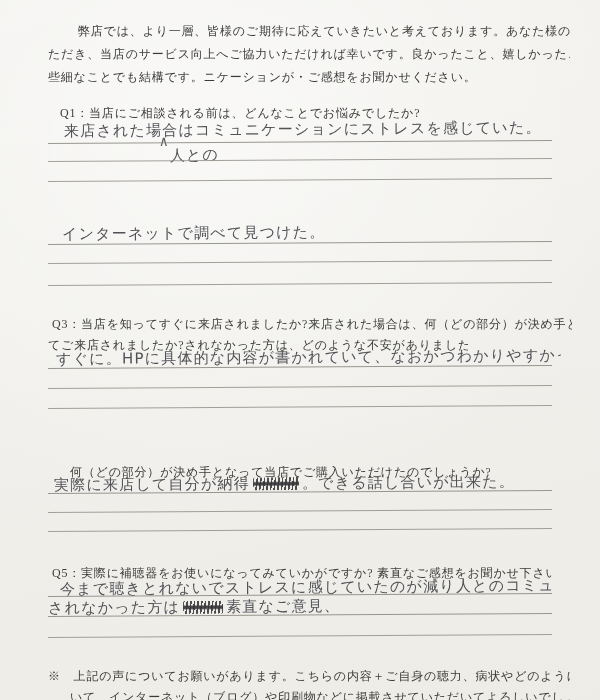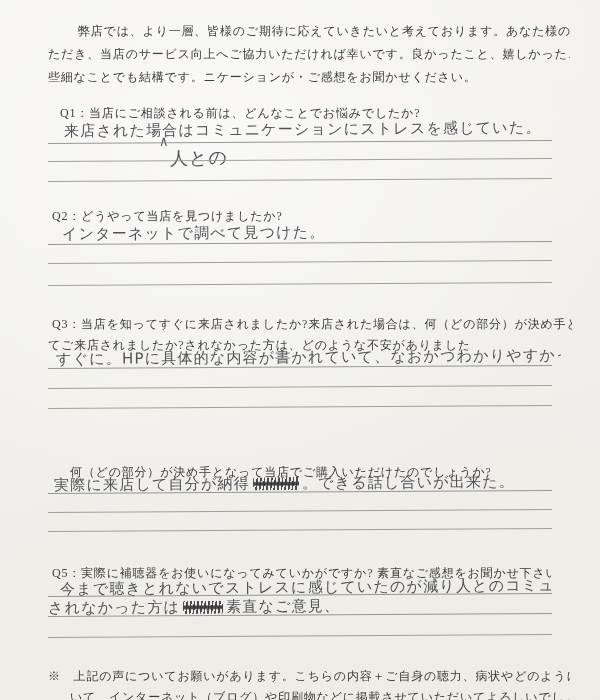--- a/index.html
+++ b/index.html
@@ -50,21 +50,21 @@
   }
   .scribble.w46{width:46px;}
   .scribble.w40{width:40px;}
   .caret{
     position:absolute;color:var(--ink-hand);
     font-size:13px;font-family:"DejaVu Sans",sans-serif;
     transform:scaleY(1.1);opacity:.9;
   }
   .insertion{
     position:absolute;color:var(--ink-hand);
-    font-size:18px;letter-spacing:1px;
+    font-size:15px;letter-spacing:1px;
     font-family:"DejaVu Sans",sans-serif;
     transform:rotate(-1deg);opacity:.92;white-space:nowrap;
   }
 </style>
 </head>
 <body>
 
 <div id="paper">
 
   <div class="print" style="left:78px;top:24px;width:492px;">弊店では、より一層、皆様のご期待に応えていきたいと考えております。あなた様のご意見をお聞かせい</div>
@@ -74,21 +74,20 @@
   <div class="print" style="left:60px;top:106px;width:360px;">Q1：当店にご相談される前は、どんなことでお悩みでしたか?</div>
   <div class="hand" style="left:64px;top:123px;width:480px;">
     <span>来店された場合は</span><span>コミュニケーションにストレスを感じていた。</span>
   </div>
   <span class="caret" style="left:159px;top:134px;">∧</span>
   <span class="insertion" style="left:170px;top:146px;">人との</span>
   <div class="rule dark" style="top:143px;"></div>
   <div class="rule" style="top:161px;"></div>
   <div class="rule" style="top:181px;"></div>
 
-  <div class="print" style="left:52px;top:209px;width:280px;">Q2：どうやって当店を見つけましたか?</div>
   <div class="hand" style="left:62px;top:226px;width:320px;">インターネットで調べて見つけた。</div>
   <div class="rule dark" style="top:244px;"></div>
   <div class="rule" style="top:263px;"></div>
   <div class="rule" style="top:285px;"></div>
 
   <div class="print" style="left:52px;top:317px;width:520px;">Q3：当店を知ってすぐに来店されましたか?来店された場合は、何（どの部分）が決め手となっ</div>
   <div class="print" style="left:48px;top:338px;width:420px;">てご来店されましたか?されなかった方は、どのような不安がありましたか?</div>
   <div class="hand" style="left:56px;top:351px;width:505px;">すぐに。HPに具体的な内容が書かれていて、なおかつわかりやすかった。</div>
   <div class="rule dark" style="top:368px;"></div>
   <div class="rule" style="top:388px;"></div>

